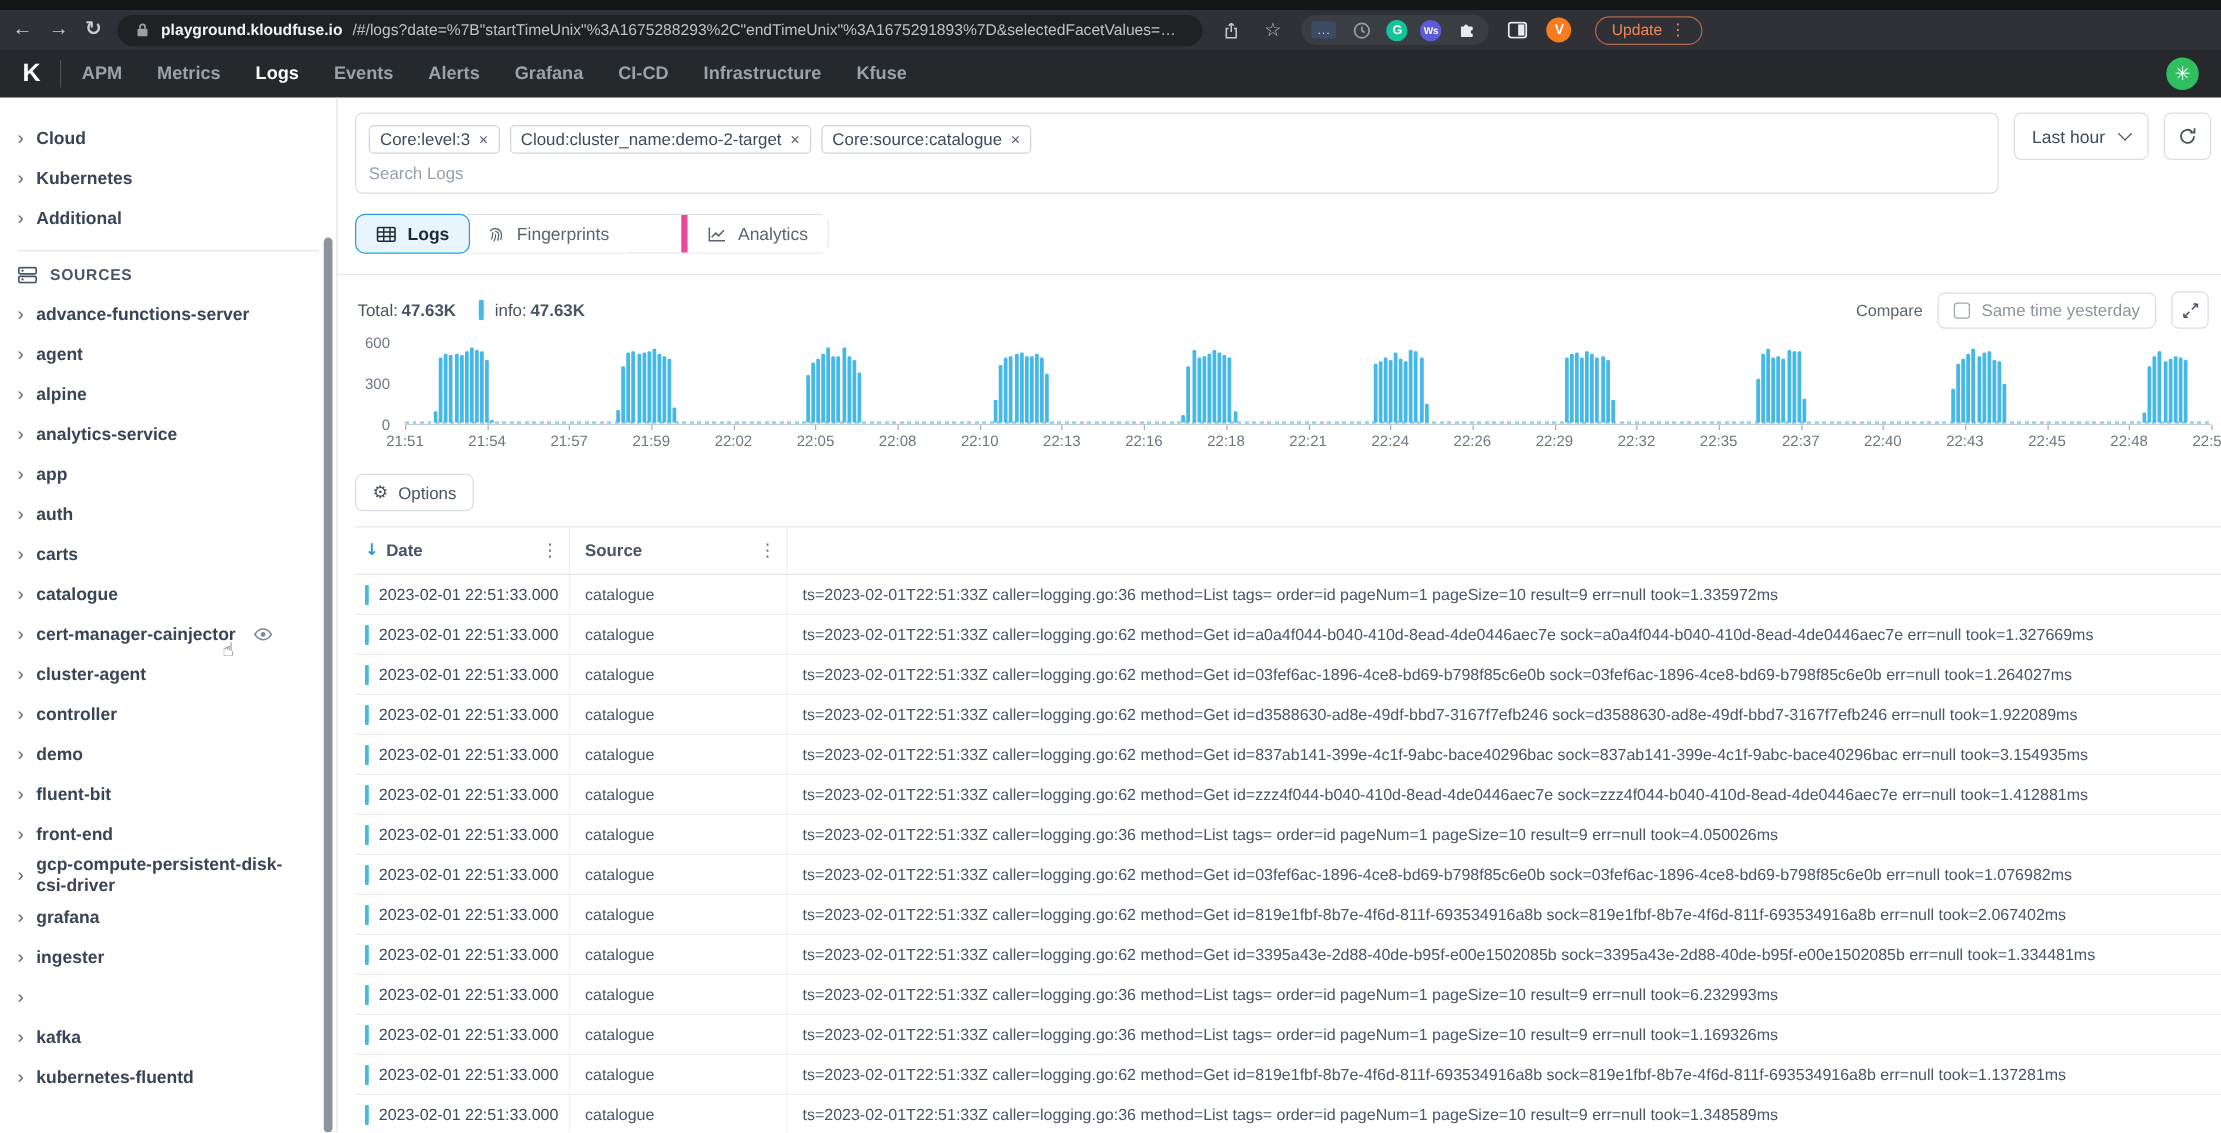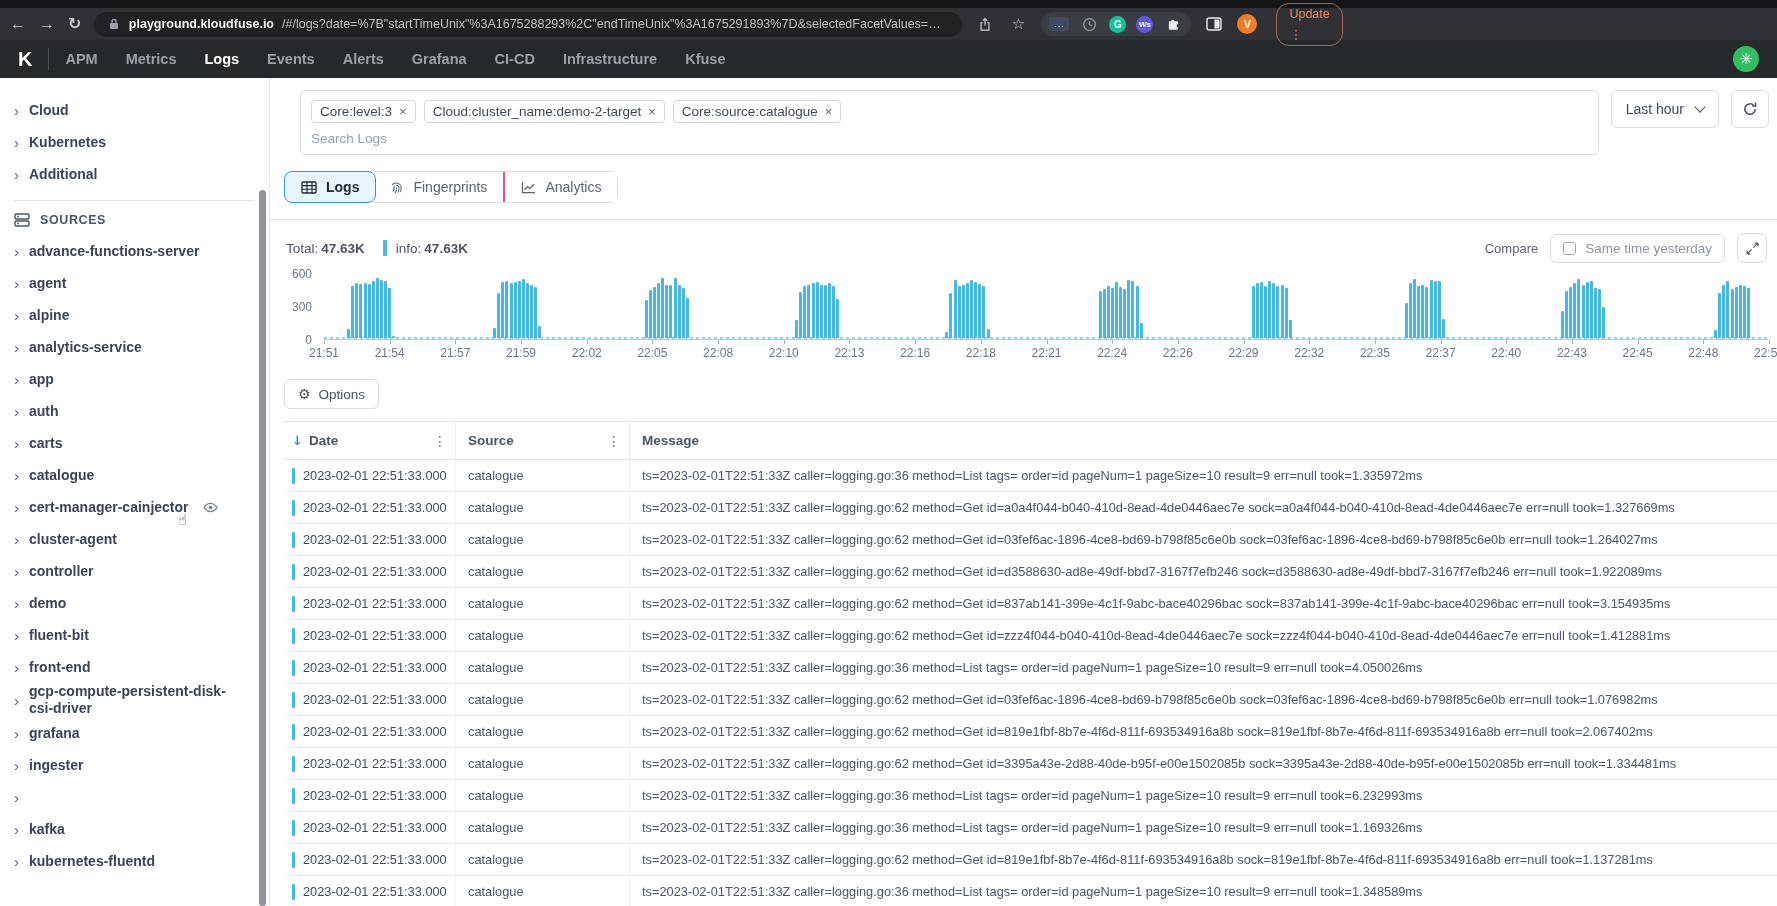--- a/index.html
+++ b/index.html
@@ -20,21 +20,21 @@
   .urlpill .path { color:#bdc1c6; font-size:12.5px; overflow:hidden; text-overflow:ellipsis; }
   .ticon { display:flex; align-items:center; justify-content:center; width:20px; height:20px; }
   .extgroup { display:flex; align-items:center; gap:10px; background:#3a3d42; border-radius:12px; padding:2px 8px; }
   .badge-more { width:20px; height:14px; background:#3d4a63; border-radius:3px; color:#e8eaed;
     font-size:9px; display:flex; align-items:center; justify-content:center; letter-spacing:1px; }
   .circ { width:17px; height:17px; border-radius:50%; display:flex; align-items:center; justify-content:center;
     font-size:10px; font-weight:700; color:#fff; }
   .avatarV { width:20px; height:20px; border-radius:50%; display:flex; align-items:center; justify-content:center;
     font-size:11px; font-weight:700; color:#fff; }
   .updatebtn { margin-left:6px; display:flex; gap:6px;
-    border:1px solid rgba(240,135,90,.65); border-radius:13px; padding:3px 12px; cursor:pointer;flex-direction:column; }
+    border:1px solid rgba(240,135,90,.65); border-radius:13px; padding:3px 12px; cursor:pointer; }
   .updatebtn span { font-size:12.5px; }
   
   .appnav { height:38px; background:#26292b; display:flex; align-items:center; padding:0 18px; }
   .klogo { color:#fff; font-size:20px; font-weight:800; }
   .navdiv { width:1px; height:22px; background:#4a4e51; margin:0 16px; }
   .navitems { display:flex; gap:28px; }
   .nav-item { color:#9aa1a8; font-size:14.5px; font-weight:600; cursor:pointer; }
   .nav-item.active { color:#fff; }
   .kfavatar { margin-left:auto; width:26px; height:26px; border-radius:50%;
     display:flex; align-items:center; justify-content:center; color:#fff; font-size:15px; }
@@ -46,40 +46,40 @@
   .chev { color:#5b6572; font-size:15px; line-height:1; flex:0 0 auto; }
   .facet-row .lbl, .source-row .lbl { color:#394457; font-size:14px; font-weight:600; max-width:198px; line-height:17px; }
   .side-div { border-top:1px solid #e2e6ea; margin:10px 14px 4px 0; }
   .src-header { display:flex; align-items:center; gap:10px; margin:12px 0 8px; }
   .src-header .txt { color:#4a5568; font-size:12.5px; font-weight:700; letter-spacing:.6px; }
   .eye { margin-left:4px; display:inline-flex; }
   .handcursor { position:absolute; left:164px; top:20px; font-size:15px; color:#3a3f45;
     text-shadow:0 0 2px #fff; font-family:"DejaVu Sans",sans-serif; }
   
   .main { flex:1; padding:12px 8px 0 14px; display:flex; flex-direction:column; min-width:0; }
-  .topbar { display:flex; gap:12px; align-items:flex-start;margin-left:16px; }
+  .topbar { display:flex; gap:12px; align-items:flex-start; }
   .searchbox { flex:1; border:1px solid #d9dee3; border-radius:6px; padding:9px 10px 8px; min-height:64px; cursor:text; }
   .chips { display:flex; gap:8px; }
   .chip { display:flex; align-items:center; gap:7px; border:1px solid #cfd6dd; border-radius:4px;
     padding:3px 8px; font-size:13.5px; color:#3c4a5c; background:#fff; cursor:default; }
   .chip .x { color:#5b6572; font-size:13px; cursor:pointer; }
   .search-ph { color:#98a1ac; font-size:13.5px; margin-top:8px; }
   .time-btn { display:flex; align-items:center; gap:12px; border:1px solid #d9dee3; border-radius:6px;
     height:38px; padding:0 14px; color:#3c4a5c; font-size:14px; cursor:pointer; background:#fff; }
   .chevdown { width:8px; height:8px; border-right:1.6px solid #4a5363; border-bottom:1.6px solid #4a5363;
     transform:rotate(45deg); margin-top:-4px; }
   .icon-btn { width:38px; height:38px; border:1px solid #d9dee3; border-radius:6px; background:#fff;
     display:flex; align-items:center; justify-content:center; cursor:pointer; }
   
   .tabs { margin-top:16px; display:flex; height:32px; }
   .tab { display:flex; align-items:center; gap:9px; padding:0 16px; font-size:14px; cursor:pointer; background:#fff; }
   .tab.active { border:1px solid #2d9cdb; background:#e9f5fc; border-radius:8px; color:#1d2939; font-weight:700; z-index:2; }
   .tabrest { display:flex; border:1px solid #d9dee3; border-left:none; border-radius:0 8px 8px 0; margin-left:-3px; }
   .tabrest .tab { color:#5b6572; }
-  .tabrest .tab + .tab { border-left:2px solid #ec4899; }
+  .tabrest .tab + .tab { border-left:5px solid #ec4899;margin-left:42px; }
   .section-div { border-top:1px solid #e2e6ea; margin:16px -8px 0 -14px; }
   
   .stats { display:flex; align-items:center; padding:13px 2px 9px; }
   .stats .stat { font-size:13.5px; color:#4a5363; }
   .stats .val { font-weight:600; margin-left:3px; }
   .info-pill { width:4px; height:16px; border-radius:1px; margin:0 9px 0 18px; }
   .stats-right { margin-left:auto; display:flex; align-items:center; gap:12px; }
   .compare-lbl { color:#5b6572; font-size:13px; }
   .compare-btn { display:flex; align-items:center; gap:9px; border:1px solid #d9dee3; border-radius:6px;
     padding:6px 12px; color:#8b95a1; font-size:13.5px; background:#fff; cursor:pointer; }
@@ -574,23 +574,20 @@
       <div class="thead">
         <div class="hc hc-date">
           <span class="sort-arrow">↓</span>
           <span>Date</span>
           <span class="kebab">⋮</span>
         </div>
         <div class="hc hc-src">
           <span>Source</span>
           <span class="kebab">⋮</span>
         </div>
-        <div class="hc hc-msg">
-          <span>Message</span>
-        </div>
       </div>
       <div id="tbody">
           <div class="trow">
             <div class="c-date">
               <span class="accent" style="background: rgb(69, 184, 230);"></span>
               <span>2023-02-01 22:51:33.000</span>
             </div>
             <div class="c-src">catalogue</div>
             <div class="c-msg">ts=2023-02-01T22:51:33Z caller=logging.go:36 method=List tags= order=id pageNum=1 pageSize=10 result=9 err=null took=1.335972ms</div>
           </div>

